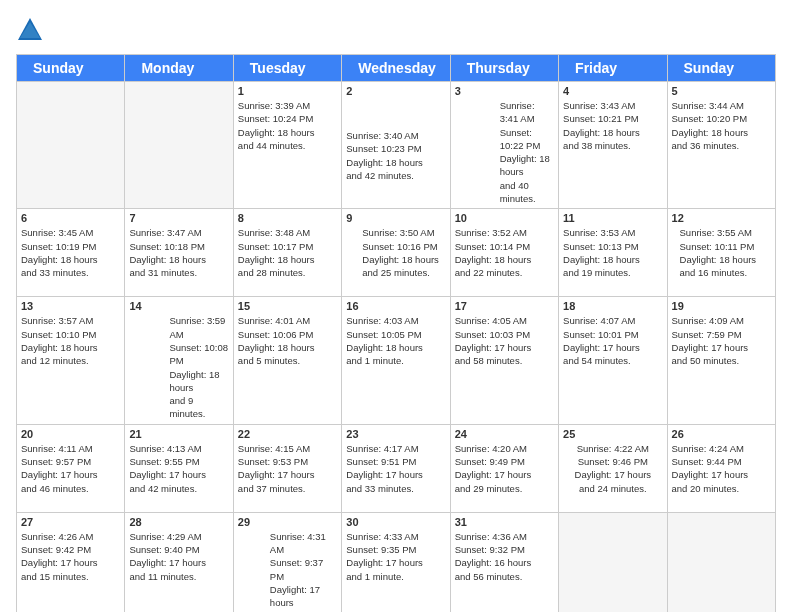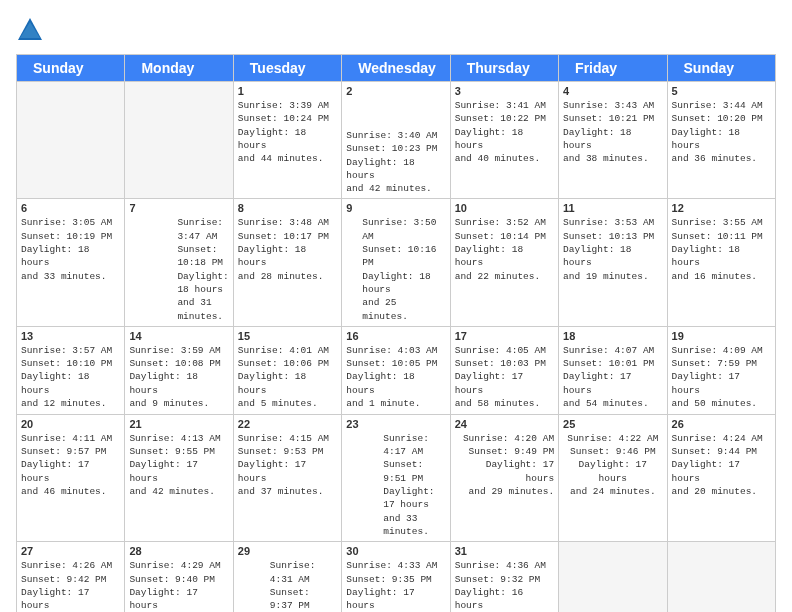--- a/index.html
+++ b/index.html
@@ -83,21 +83,20 @@
       color: #333;
       height: 88px;
     }
     .day-number {
       font-weight: bold;
       font-size: 11px;
       margin-bottom: 2px;
     }
     .day-info {
       line-height: 1.4;
-      font-family: Liberation Mono, monospace;
     }
     .empty-cell {
       background: #f5f5f5;
     }
     .week-row td {
       height: 88px;
     }
     table {
       width: 100%;
       border-collapse: collapse;
@@ -149,21 +148,21 @@
           </td>
           <td>
             <div class="day-number">2</div>
             <div class="day-info" style="white-space: pre-line; margin-top: 32px;">Sunrise: 3:40 AM
 Sunset: 10:23 PM
 Daylight: 18 hours
 and 42 minutes.</div>
           </td>
           <td>
             <div class="day-number">3</div>
-            <div class="day-info" style="white-space: pre-line;">Sunrise: 3:41 AM
+            <div class="day-info" style="white-space: pre-line; margin-left: 45px;">Sunrise: 3:41 AM
 Sunset: 10:22 PM
 Daylight: 18 hours
 and 40 minutes.</div>
           </td>
           <td>
             <div class="day-number">4</div>
             <div class="day-info" style="white-space: pre-line;">Sunrise: 3:43 AM
 Sunset: 10:21 PM
 Daylight: 18 hours
 and 38 minutes.</div>
@@ -172,28 +171,28 @@
             <div class="day-number">5</div>
             <div class="day-info" style="white-space: pre-line;">Sunrise: 3:44 AM
 Sunset: 10:20 PM
 Daylight: 18 hours
 and 36 minutes.</div>
           </td>
         </tr>
         <tr class="week-row">
           <td>
             <div class="day-number">6</div>
-            <div class="day-info" style="white-space: pre-line;">Sunrise: 3:05 AM
+            <div class="day-info" style="white-space: pre-line;">Sunrise: 3:45 AM
 Sunset: 10:19 PM
 Daylight: 18 hours
 and 33 minutes.</div>
           </td>
           <td>
             <div class="day-number">7</div>
-            <div class="day-info" style="white-space: pre-line; margin-left: 48px;">Sunrise: 3:47 AM
+            <div class="day-info" style="white-space: pre-line;">Sunrise: 3:47 AM
 Sunset: 10:18 PM
 Daylight: 18 hours
 and 31 minutes.</div>
           </td>
           <td>
             <div class="day-number">8</div>
             <div class="day-info" style="white-space: pre-line;">Sunrise: 3:48 AM
 Sunset: 10:17 PM
 Daylight: 18 hours
 and 28 minutes.</div>
@@ -214,37 +213,37 @@
           </td>
           <td>
             <div class="day-number">11</div>
             <div class="day-info" style="white-space: pre-line;">Sunrise: 3:53 AM
 Sunset: 10:13 PM
 Daylight: 18 hours
 and 19 minutes.</div>
           </td>
           <td>
             <div class="day-number">12</div>
-            <div class="day-info" style="white-space: pre-line;">Sunrise: 3:55 AM
+            <div class="day-info" style="white-space: pre-line; margin-left: 8px;">Sunrise: 3:55 AM
 Sunset: 10:11 PM
 Daylight: 18 hours
 and 16 minutes.</div>
           </td>
         </tr>
         <tr class="week-row">
           <td>
             <div class="day-number">13</div>
             <div class="day-info" style="white-space: pre-line;">Sunrise: 3:57 AM
 Sunset: 10:10 PM
 Daylight: 18 hours
 and 12 minutes.</div>
           </td>
           <td>
             <div class="day-number">14</div>
-            <div class="day-info" style="white-space: pre-line;">Sunrise: 3:59 AM
+            <div class="day-info" style="white-space: pre-line; margin-left: 40px;">Sunrise: 3:59 AM
 Sunset: 10:08 PM
 Daylight: 18 hours
 and 9 minutes.</div>
           </td>
           <td>
             <div class="day-number">15</div>
             <div class="day-info" style="white-space: pre-line;">Sunrise: 4:01 AM
 Sunset: 10:06 PM
 Daylight: 18 hours
 and 5 minutes.</div>
@@ -295,28 +294,28 @@
           </td>
           <td>
             <div class="day-number">22</div>
             <div class="day-info" style="white-space: pre-line;">Sunrise: 4:15 AM
 Sunset: 9:53 PM
 Daylight: 17 hours
 and 37 minutes.</div>
           </td>
           <td>
             <div class="day-number">23</div>
-            <div class="day-info" style="white-space: pre-line; margin-left: 37px;">Sunrise: 4:17 AM
+            <div class="day-info" style="white-space: pre-line;">Sunrise: 4:17 AM
 Sunset: 9:51 PM
 Daylight: 17 hours
 and 33 minutes.</div>
           </td>
           <td>
             <div class="day-number">24</div>
-            <div class="day-info" style="white-space: pre-line; text-align: right;">Sunrise: 4:20 AM
+            <div class="day-info" style="white-space: pre-line;">Sunrise: 4:20 AM
 Sunset: 9:49 PM
 Daylight: 17 hours
 and 29 minutes.</div>
           </td>
           <td>
             <div class="day-number">25</div>
             <div class="day-info" style="white-space: pre-line; text-align: center;">Sunrise: 4:22 AM
 Sunset: 9:46 PM
 Daylight: 17 hours
 and 24 minutes.</div>

